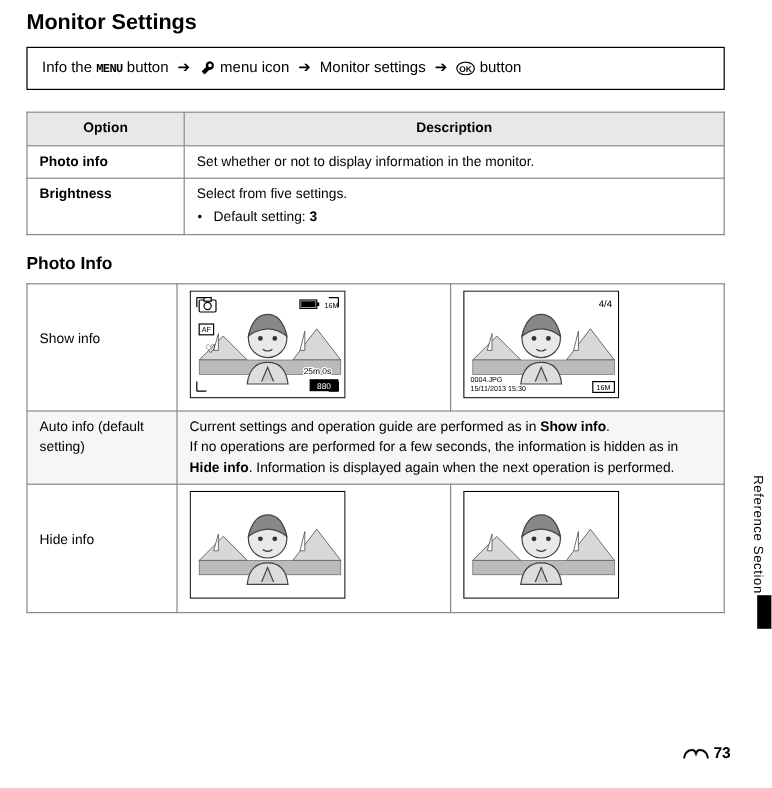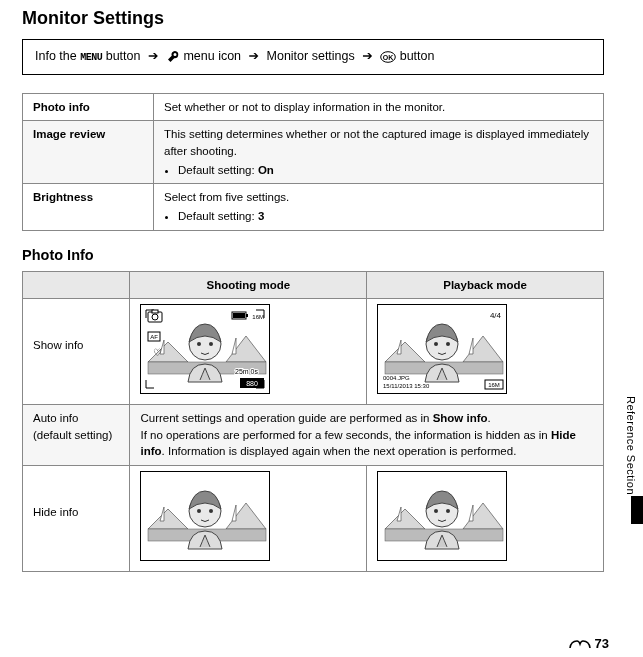--- a/index.html
+++ b/index.html
@@ -95,21 +95,21 @@
   .side-marker {
     position: absolute;
     right: 0;
     top: 496px;
     width: 12px;
     height: 28px;
     background: #000;
   }
   .footer {
     position: absolute;
-    bottom: 6px;
+    bottom: 22px;
     right: 34px;
     font-size: 13px;
     font-style: italic;
     display: flex;
     align-items: center;
     gap: 4px;
     text-align: center;
   }
   .footer .pn { font-style: normal; font-weight:700; }
 </style>
@@ -137,60 +137,47 @@
     <svg width="16" height="12" viewBox="0 0 16 12">
           <ellipse cx="8" cy="6" rx="7.3" ry="5.3" fill="none" stroke="#000" stroke-width="1"></ellipse>
           <text x="8" y="9" text-anchor="middle" font-size="7" font-family="Arial" font-weight="700">OK</text>
         </svg>
   </span>
   <span>button</span>
 </div>
 
 <table>
   <tbody>
+        <tr>
+    <th style="width:110px;">Option</th>
+    <th>Description</th>
+  </tr>
   <tr>
     <td class="col-opt">Photo info</td>
     <td>Set whether or not to display information in the monitor.</td>
-  </tr>
-  <tr class="row-alt">
-    <td class="col-opt">Image review</td>
-    <td>
-      <span>This setting determines whether or not the captured image is displayed immediately after shooting.</span>
-      <ul class="bulleted">
-        <li>
-          <span>Default setting:</span>
-          <b>On</b>
-        </li>
-      </ul>
-    </td>
   </tr>
   <tr>
     <td class="col-opt">Brightness</td>
     <td>
       <span>Select from five settings.</span>
       <ul class="bulleted">
         <li>
           <span>Default setting:</span>
           <b>3</b>
         </li>
       </ul>
     </td>
   </tr>
 </tbody>
     </table>
 
 <div class="subheading">Photo Info</div>
 
 <table class="photo-table">
   <tbody>
-        <tr>
-    <th class="label-col"></th>
-    <th class="mode-th">Shooting mode</th>
-    <th class="mode-th">Playback mode</th>
-  </tr>
 
   <tr>
     <td class="label-col row-title">Show info</td>
     <td class="center-cell">
       <span class="illustration">
         <svg width="130" height="90" viewBox="0 0 130 90">
           <rect x="0.5" y="0.5" width="129" height="89" fill="#fff" stroke="#000"></rect>
 
           <polygon points="8,58 28,38 48,58" fill="#d8d8d8" stroke="#555" stroke-width="0.7"></polygon>
           <polygon points="86,58 106,32 126,58" fill="#d8d8d8" stroke="#555" stroke-width="0.7"></polygon>

